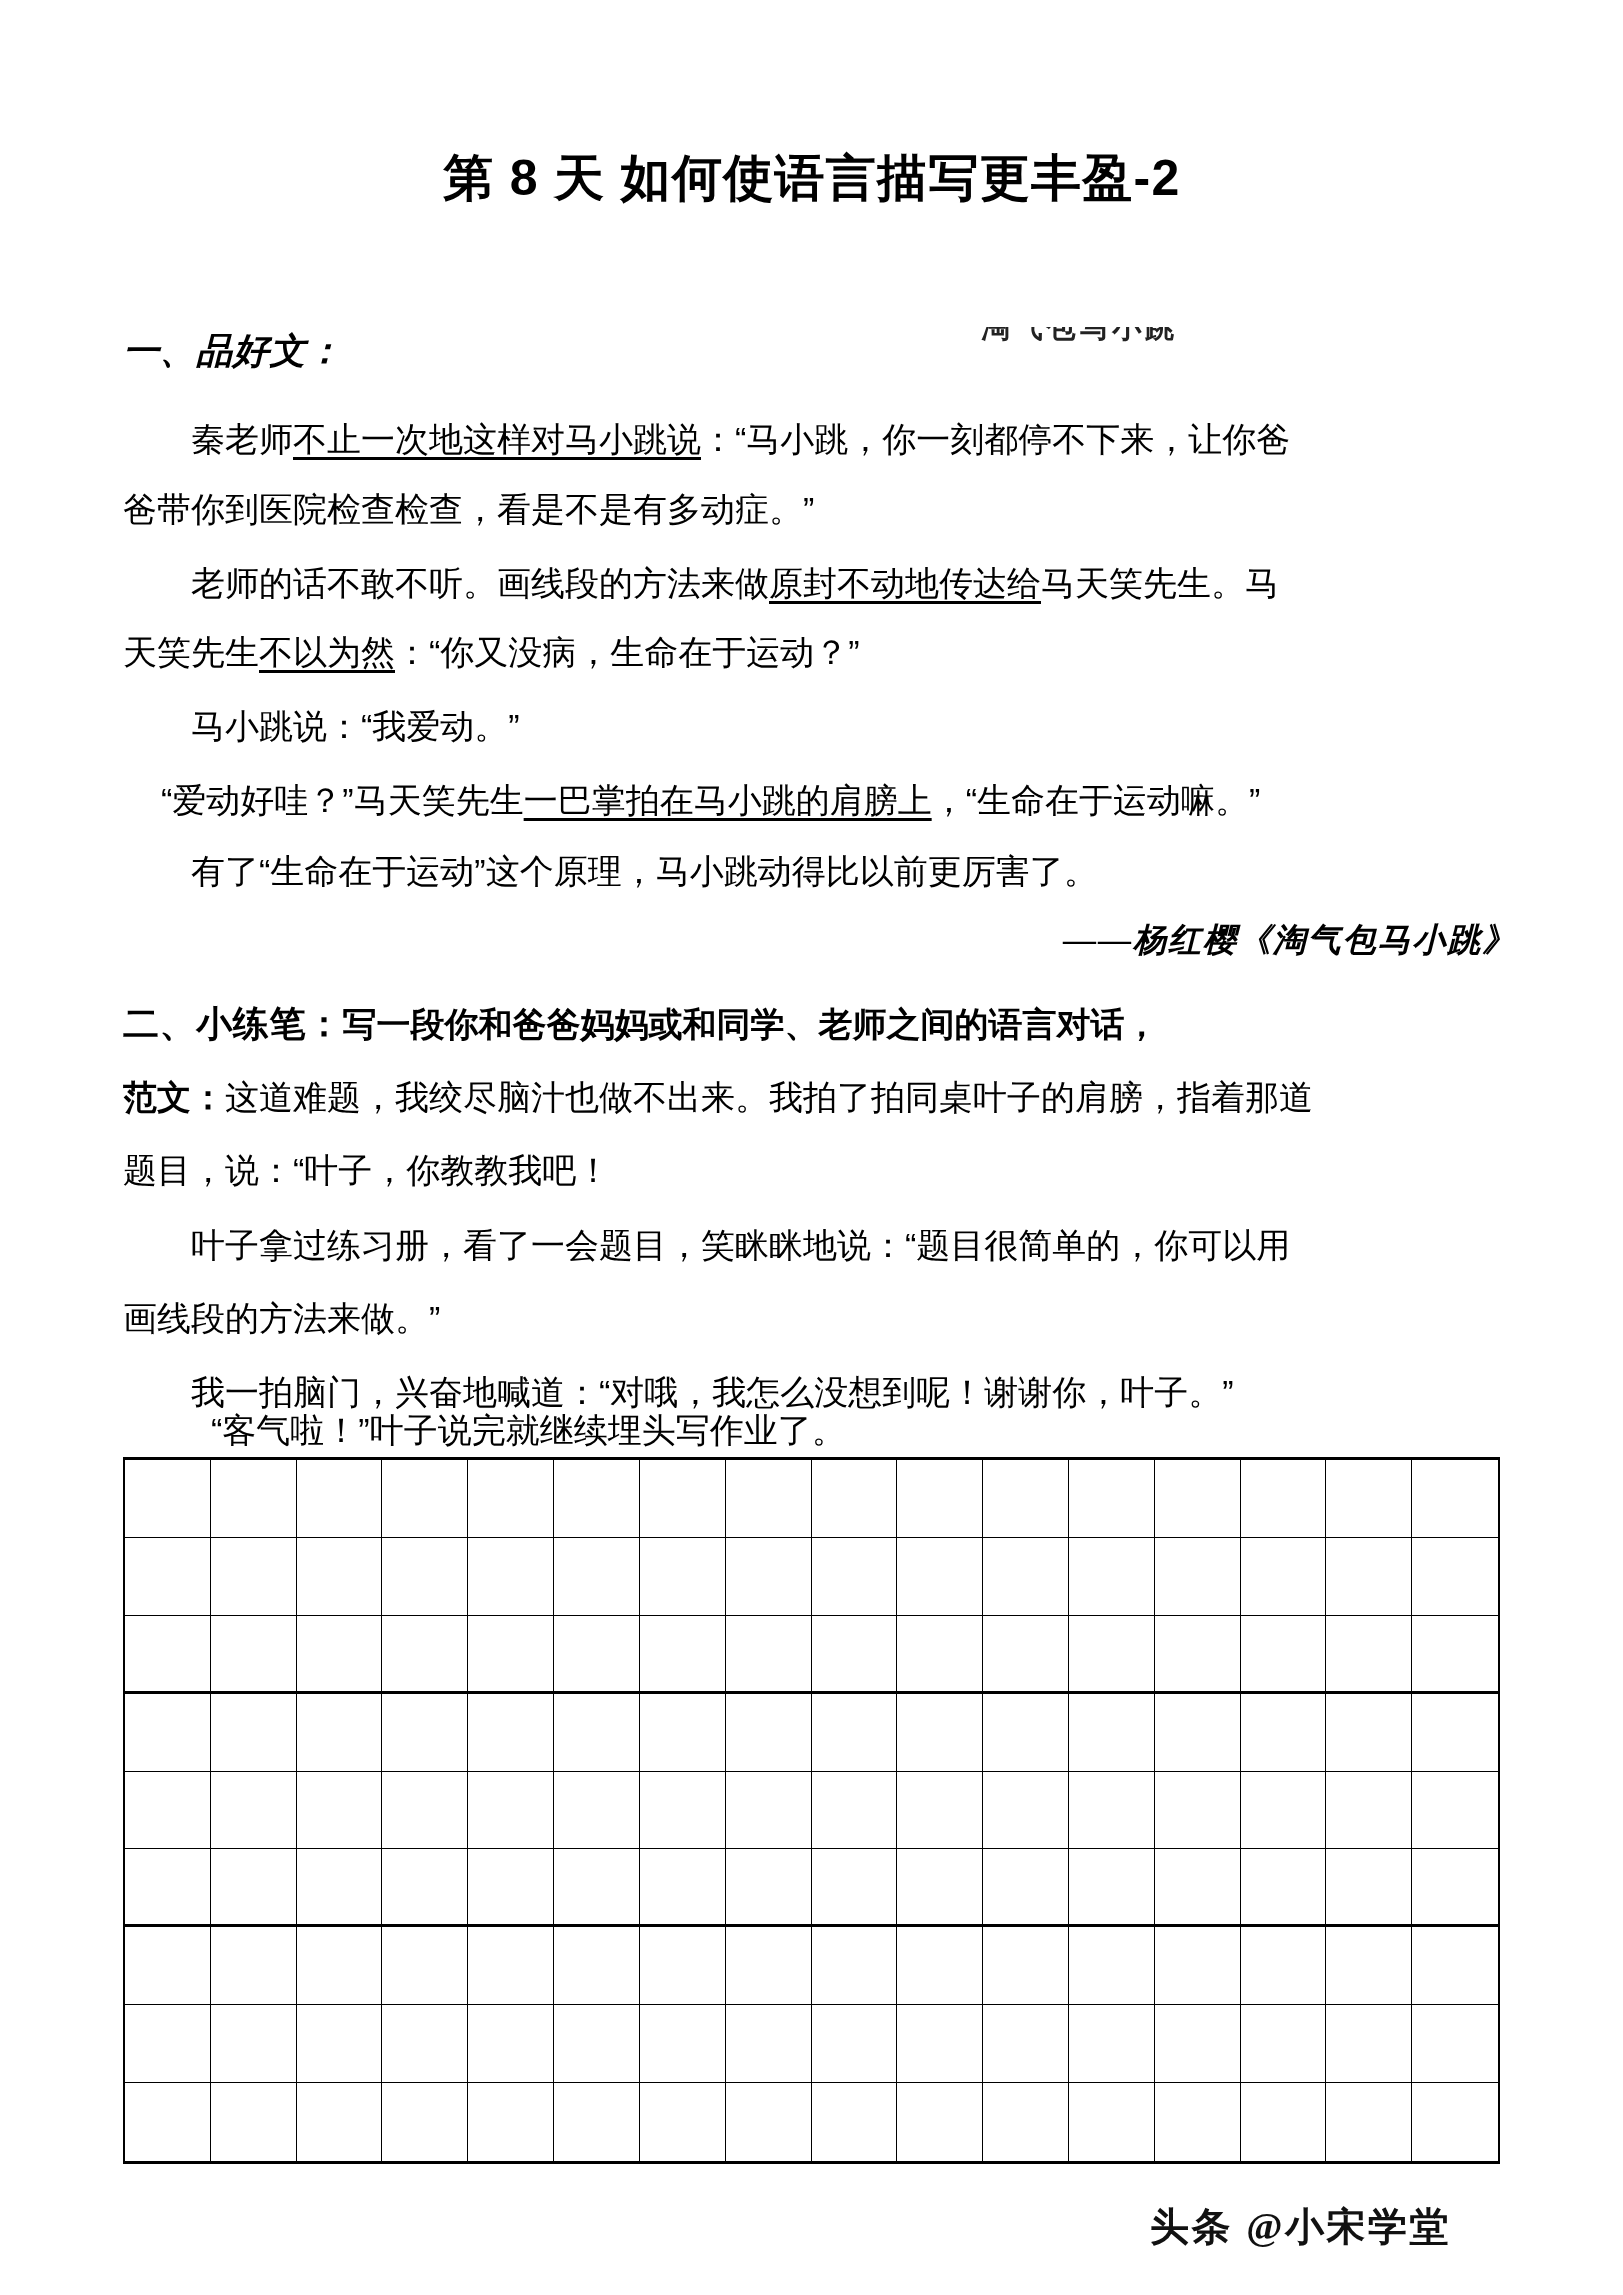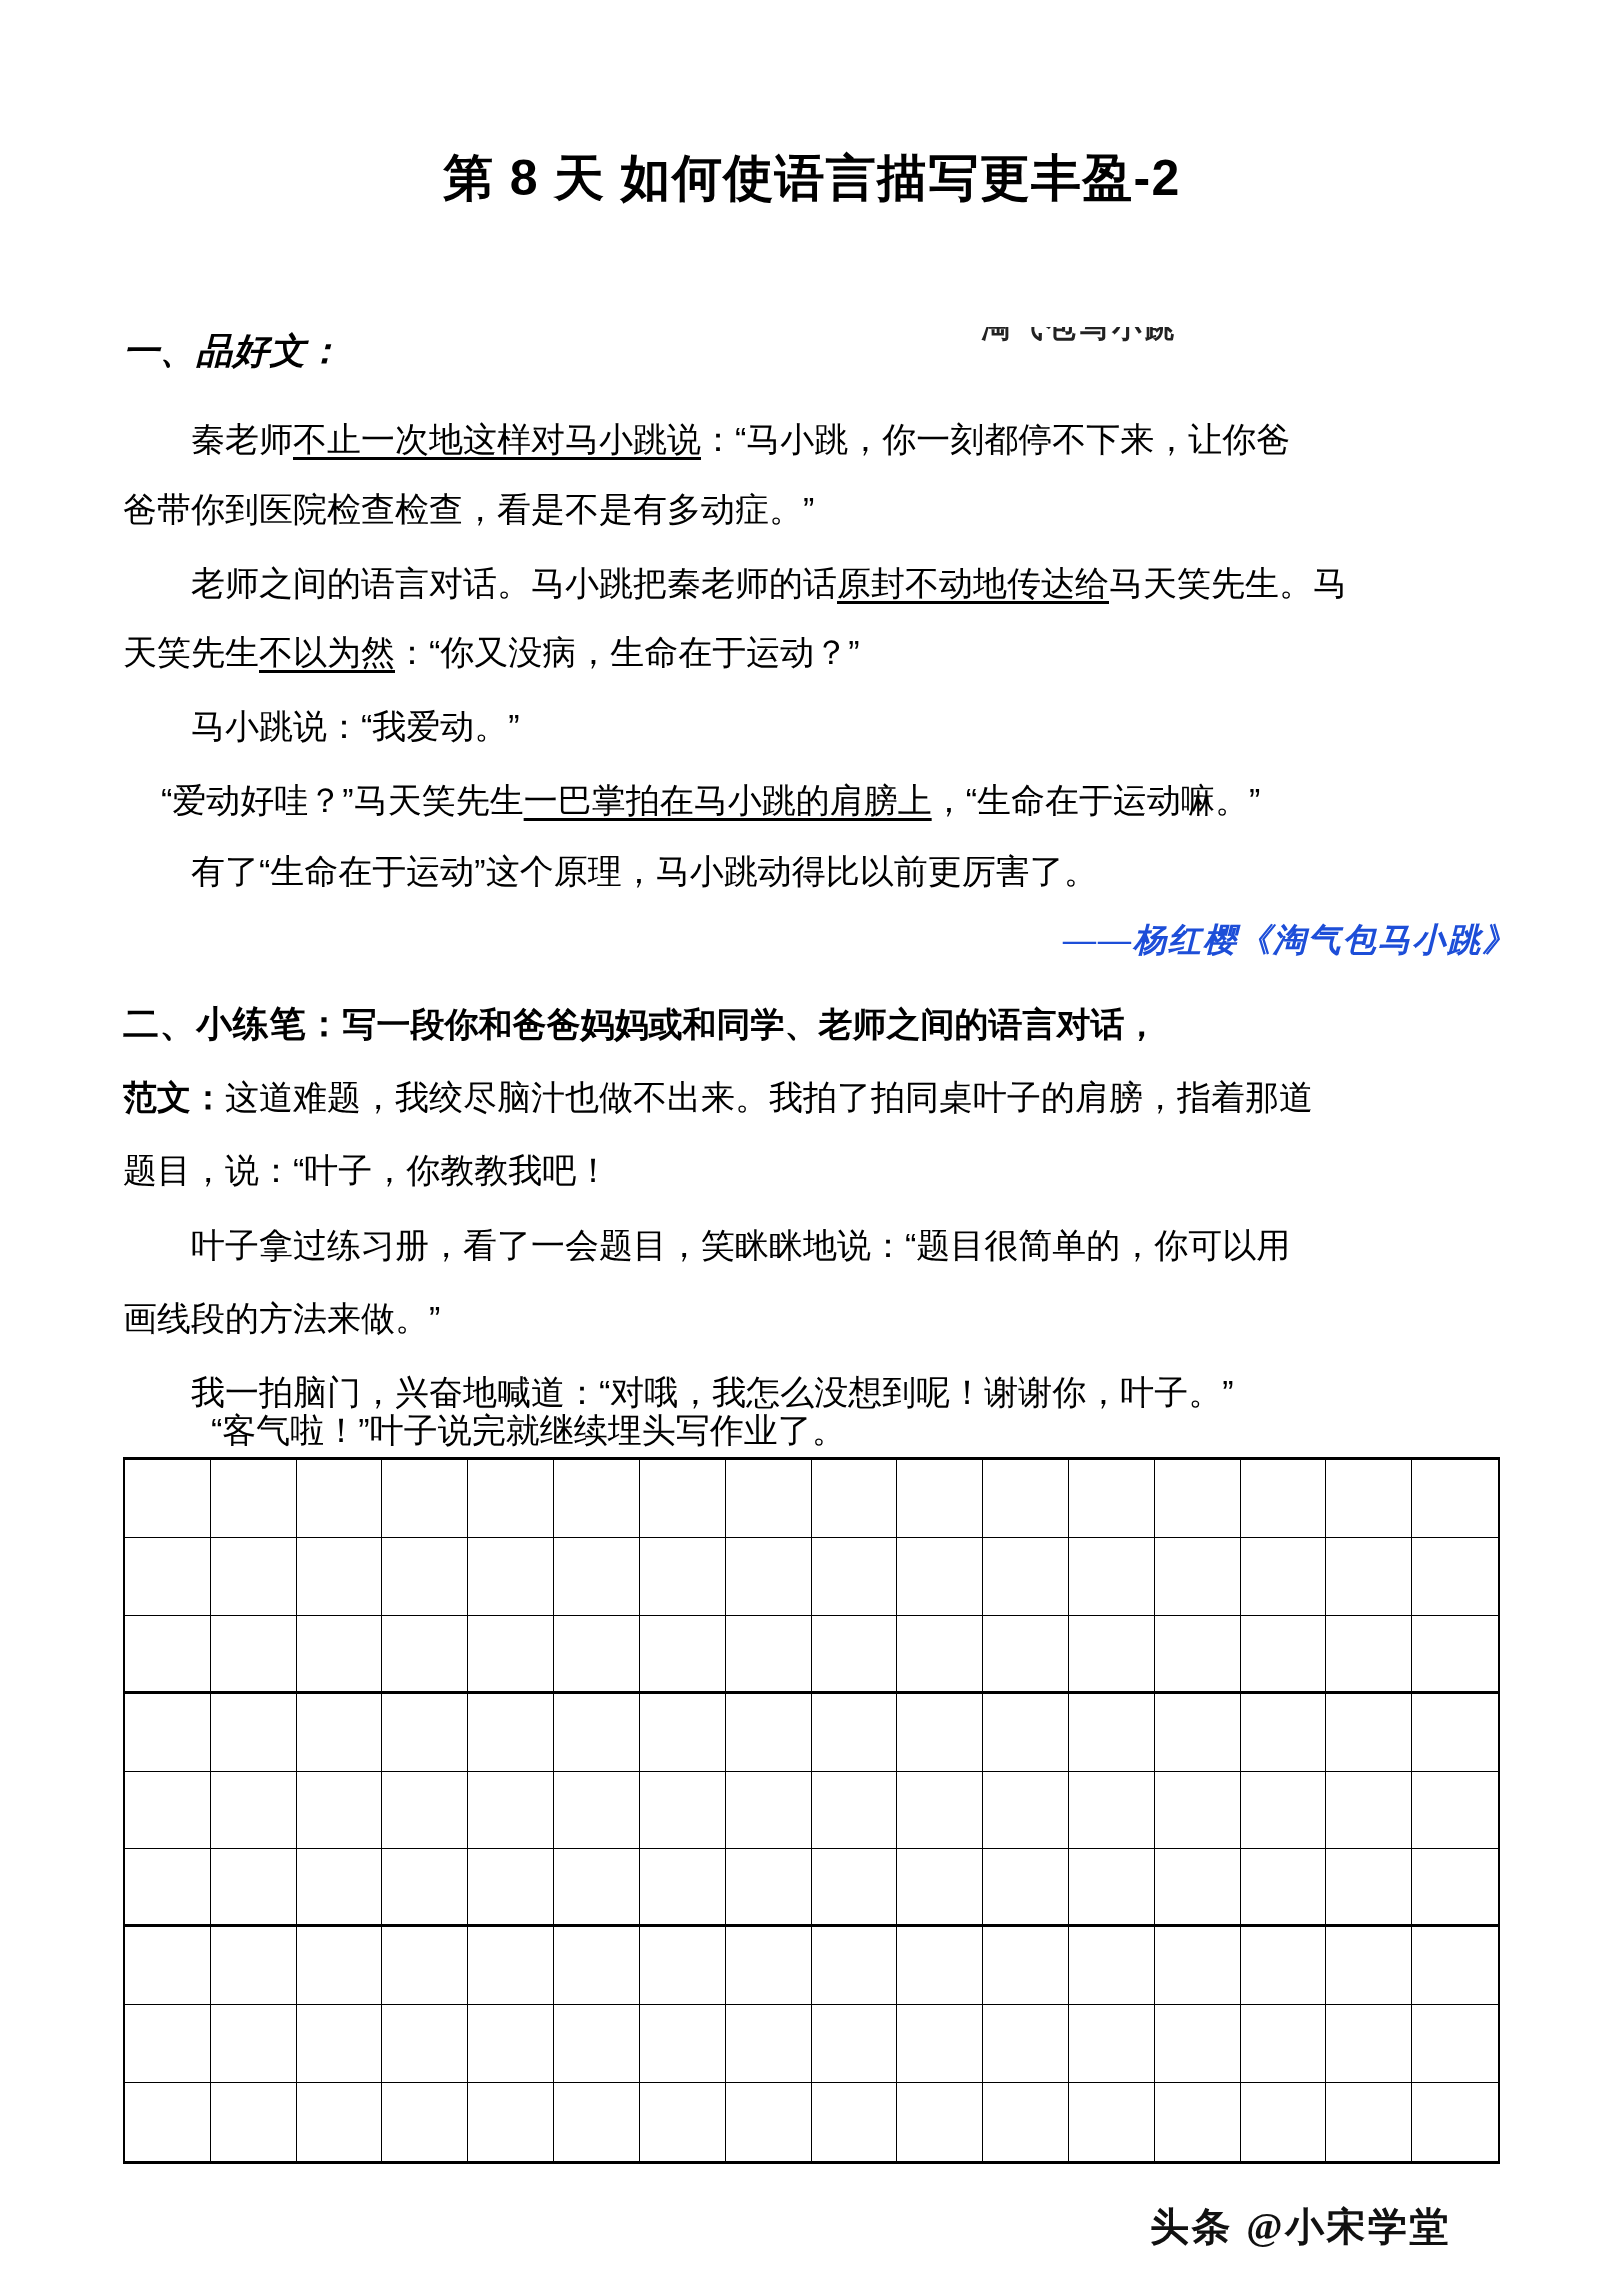--- a/index.html
+++ b/index.html
@@ -97,21 +97,21 @@
   .citation {
     position: absolute;
     right: 107px;
     top: 918px;
     font-size: 33px;
     font-family: "Liberation Serif", "DejaVu Serif", serif;
     font-style: italic;
     font-weight: 600;
     letter-spacing: 1.9px;
     white-space: nowrap;
-    color: #1d4ed8;
+    color: #000000;
   }
 
   
   .fanwen-label { font-weight: 800; }
 
   
   .grid {
     position: absolute;
     left: 123px;
     top: 1457px;
@@ -166,21 +166,21 @@
 
   <div class="body-line indent" style="top:422px">
     <span>秦老师</span><span class="u">不止一次地这样对马小跳说</span><span>：“马小跳，你一刻都停不下来，让你爸</span>
   </div>
 
   <div class="body-line" style="top:492px">
     <span>爸带你到医院检查检查，看是不是有多动症。”</span>
   </div>
 
   <div class="body-line indent" style="top:566px">
-    <span>老师之间的语言对话。马小跳把秦老师的话</span><span class="u">原封不动地传达给</span><span>马天笑先生。马</span>
+    <span>老师的话不敢不听。画线段的方法来做</span><span class="u">原封不动地传达给</span><span>马天笑先生。马</span>
   </div>
 
   <div class="body-line" style="top:635px">
     <span>天笑先生</span><span class="u">不以为然</span><span>：“你又没病，生命在于运动？”</span>
   </div>
 
   <div class="body-line indent" style="top:709px">
     <span>马小跳说：“我爱动。”</span>
   </div>
 

